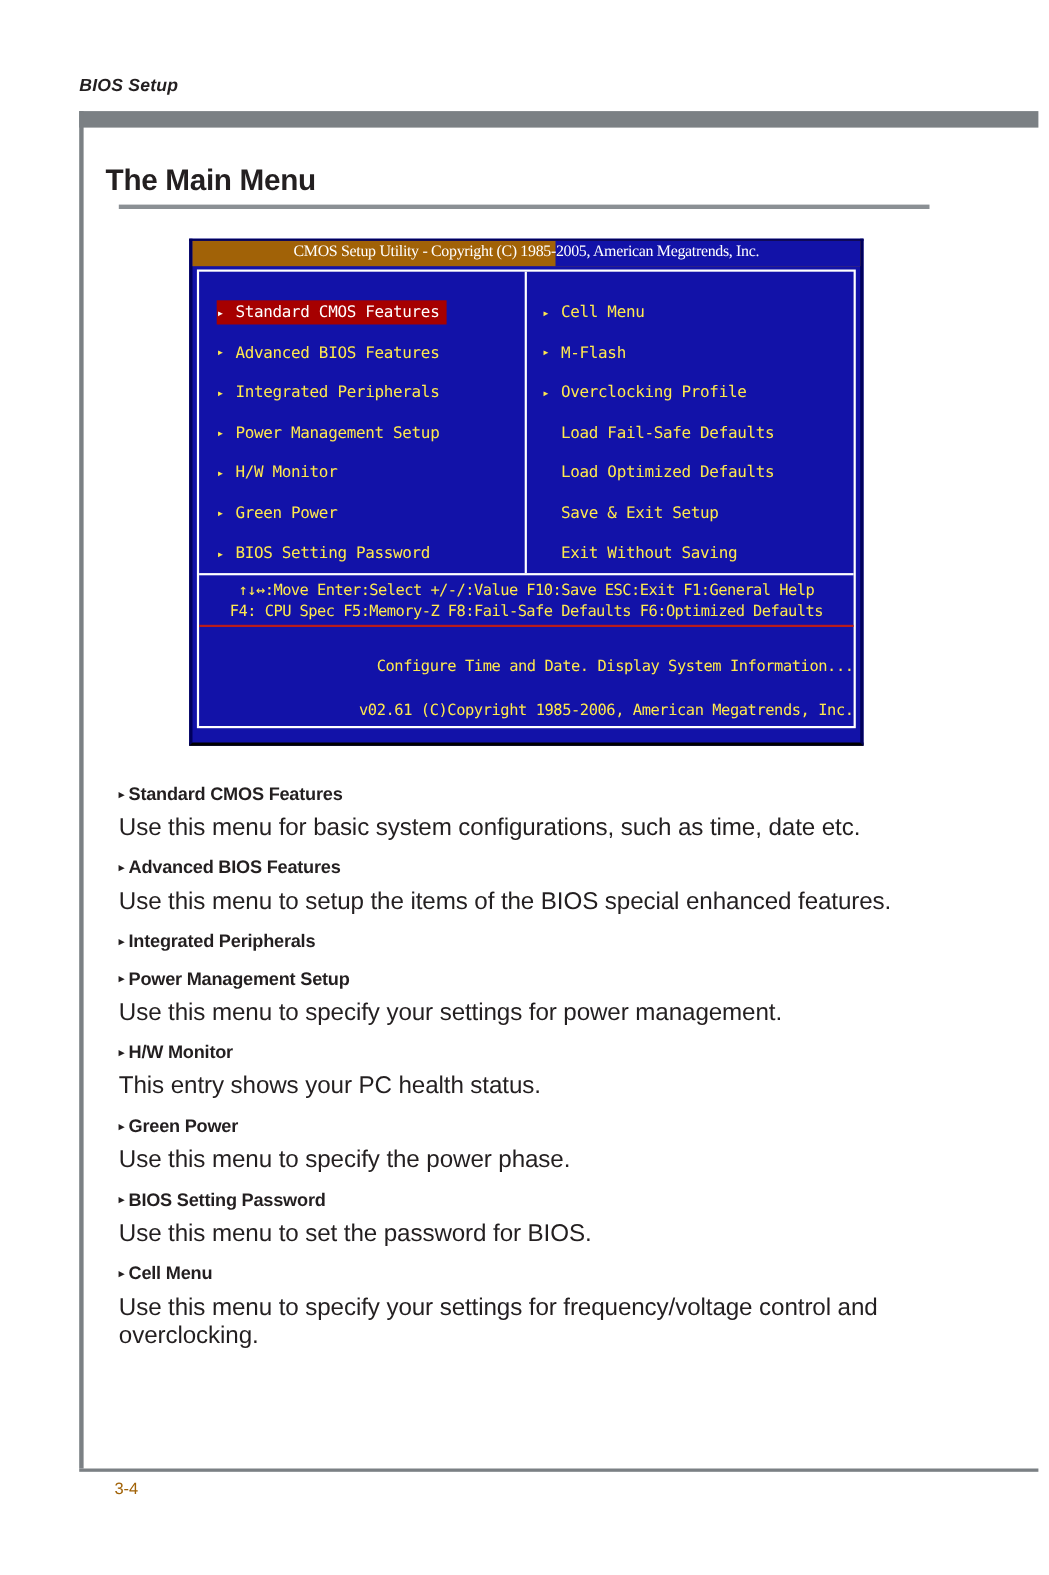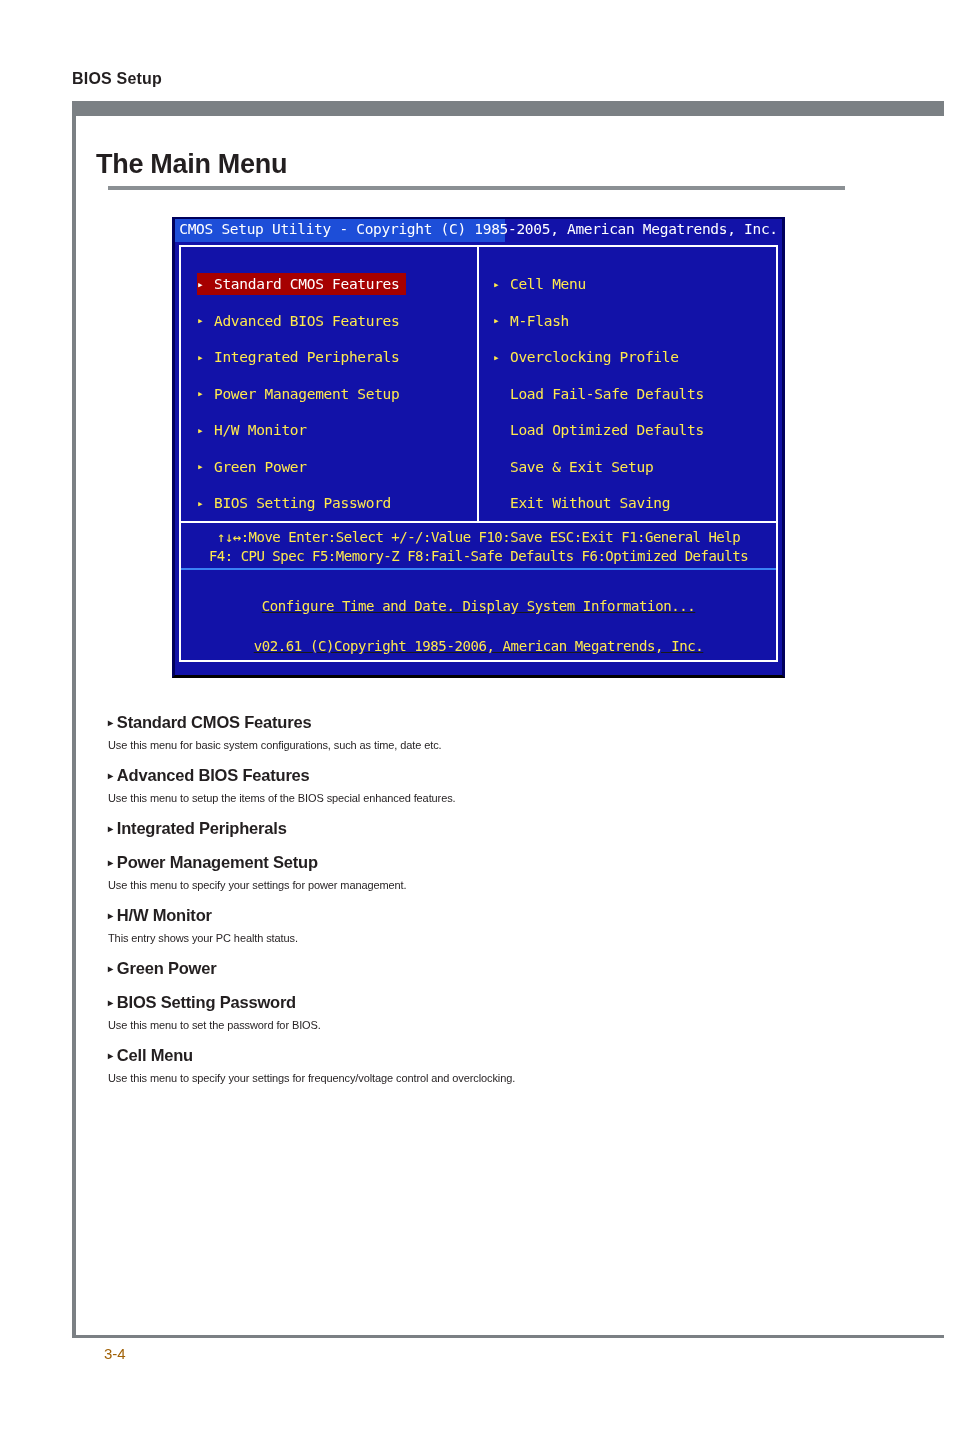--- a/index.html
+++ b/index.html
@@ -18,20 +18,21 @@
 
   
   .doc-header {
     position: absolute;
     left: 72px;
     top: 70px;
     font-size: 16px;
     font-weight: bold;
     color: #231f20;
     letter-spacing: 0.2px;
+    font-style: italic;
   }
   .top-bar {
     position: absolute;
     left: 72px;
     top: 101px;
     width: 872px;
     height: 15px;
     background: #7b8084;
   }
   .left-rule {
@@ -88,22 +89,23 @@
     box-sizing: border-box;
     border-left: 3px solid #00005c;
     border-right: 3px solid #00005c;
     border-top: 2px solid #00005c;
     border-bottom: 3px solid #000000;
     font-family: "DejaVu Sans Mono", "Liberation Mono", monospace;
   }
   .bios-titlebar {
     position: relative;
     height: 23px;
-    background: #1d4ed8;
+    background: #a16207;
     overflow: hidden;
+    font-family: Liberation Serif, serif;
   }
   .bios-titlebar .tb-blue {
     position: absolute;
     left: 330px;
     top: 0;
     right: 0;
     bottom: 0;
     background: #1212a8;
   }
   .bios-titlebar .tb-text {
@@ -170,37 +172,36 @@
     background: #a60000;
     color: #ffffff;
     padding-right: 7px;
   }
   .menu-item.selected .bullet { color: #ffffff; }
 
   .help-area {
     position: relative;
     height: 47px;
     box-sizing: border-box;
-    border-bottom: 2px solid #3b82f6;
+    border-bottom: 2px solid #b91c1c;
     padding-top: 5px;
     text-align: center;
   }
   .help-line {
     color: #ffe94d;
     font-size: 14px;
     letter-spacing: -0.5px;
     line-height: 19px;
     white-space: nowrap;
   }
 
   .info-area {
     position: relative;
     padding-top: 16px;
-    text-align: center;
-    text-decoration: underline;
+    text-align: right;
   }
   .info-line {
     color: #ffe94d;
     font-size: 14px;
     letter-spacing: -0.4px;
     line-height: 40px;
     white-space: nowrap;
   }
 
   
@@ -221,21 +222,21 @@
     margin-bottom: 7px;
   }
   .desc-head .tri {
     font-size: 10px;
     margin-right: 4px;
     line-height: 1;
     position: relative;
     top: -2px;
   }
   .desc-body {
-    font-size: 11px;
+    font-size: 22px;
     color: #231f20;
     letter-spacing: -0.1px;
   }
 </style>
 </head>
 <body>
 
 <div class="doc-header">BIOS Setup</div>
 <div class="top-bar"></div>
 <div class="left-rule"></div>
@@ -365,20 +366,21 @@
         <span class="tri">▸</span>
         <span>H/W Monitor</span>
       </div>
       <div class="desc-body">This entry shows your PC health status.</div>
     </div>
     <div class="desc-block">
       <div class="desc-head">
         <span class="tri">▸</span>
         <span>Green Power</span>
       </div>
+      <div class="desc-body">Use this menu to specify the power phase.</div>
     </div>
     <div class="desc-block">
       <div class="desc-head">
         <span class="tri">▸</span>
         <span>BIOS Setting Password</span>
       </div>
       <div class="desc-body">Use this menu to set the password for BIOS.</div>
     </div>
     <div class="desc-block">
       <div class="desc-head">

